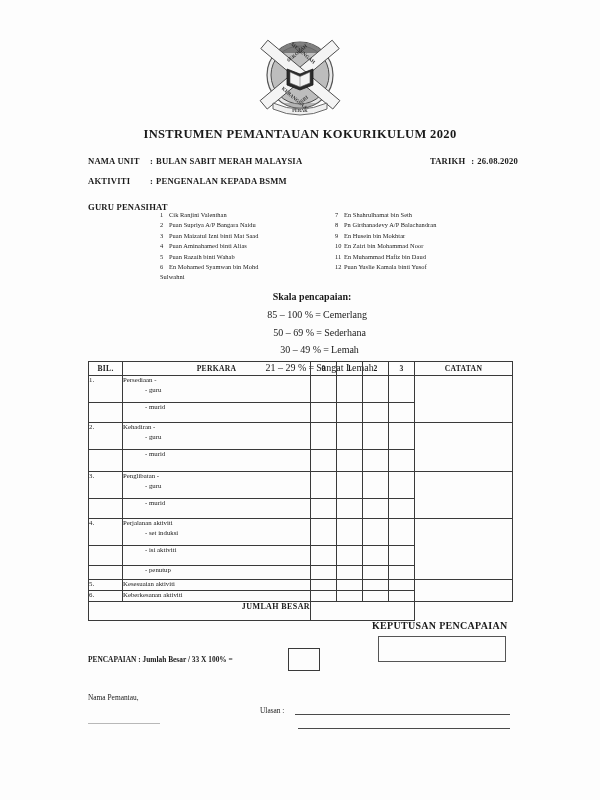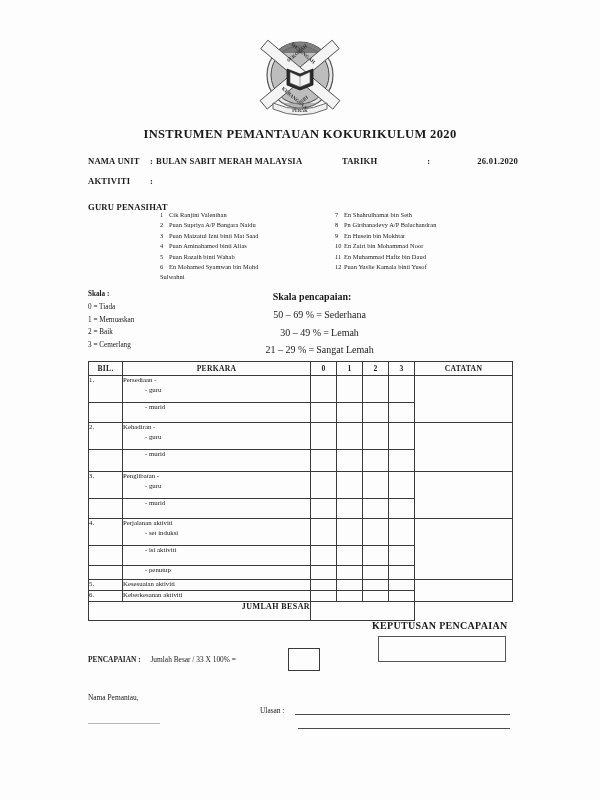--- a/index.html
+++ b/index.html
@@ -57,21 +57,21 @@
   }
   .meta-row {
     display: flex;
     align-items: flex-start;
     margin-bottom: 10px;
     white-space: nowrap;
   }
   .meta-label { width: 62px; flex: 0 0 62px; }
   .meta-sep { width: 6px; flex: 0 0 6px; }
   .meta-value { flex: 1 1 auto; }
-  .meta-right { margin-left: auto; display: flex; gap: 44px; }
+  .meta-right { margin-left: auto; display: flex; }
   .meta-right .rlabel { margin-right: 6px; }
 
   .guru-head {
     position: absolute;
     left: 88px;
     top: 202px;
     font-size: 8.6px;
     font-weight: bold;
     letter-spacing: 0.2px;
   }
@@ -169,21 +169,21 @@
 
   
   .pencapaian {
     position: absolute;
     left: 88px;
     top: 655px;
     font-size: 7.4px;
     font-weight: bold;
     white-space: nowrap;
   }
-  .pencapaian .formula { font-weight: normal; margin-left: 8px; }
+  .pencapaian .formula { font-weight: bold; }
   .pencap-box {
     position: absolute;
     left: 288px;
     top: 648px;
     width: 30px;
     height: 21px;
     border: 1px solid #3a3a3a;
   }
   .keputusan-label {
     position: absolute;
@@ -285,26 +285,27 @@
   <div class="doc-title">INSTRUMEN PEMANTAUAN KOKURIKULUM 2020</div>
 
   <div class="meta">
     <div class="meta-row">
       <span class="meta-label">NAMA UNIT</span>
       <span class="meta-sep">:</span>
       <span class="meta-value">BULAN SABIT MERAH MALAYSIA</span>
       <span class="meta-right">
         <span class="rlabel">TARIKH</span>
         <span class="meta-sep">:</span>
-        <span>26.01.2020</span>
+        <span>26.08.2020</span>
       </span>
     </div>
     <div class="meta-row">
       <span class="meta-label">AKTIVITI</span>
       <span class="meta-sep">:</span>
+      <span class="meta-value">PENGENALAN KEPADA BSMM</span>
     </div>
   </div>
 
   <div class="guru-head">GURU PENASIHAT</div>
 
   <div class="teachers">
     <div class="tcol">
       <div class="tline">
         <span class="num">1</span><span>Cik Ranjini Valenthan</span>
       </div>
@@ -342,30 +343,26 @@
       </div>
       <div class="tline">
         <span class="num">11</span><span>En Muhammad Hafiz bin Daud</span>
       </div>
       <div class="tline">
         <span class="num">12</span><span>Puan Yuslie Kamala binti Yusof</span>
       </div>
     </div>
   </div>
 
-  <div class="skala-left">
-    <div class="hd">Skala :</div>
-    <div>0 = Tiada</div>
-    <div>1 = Memuaskan</div>
-    <div>2 = Baik</div>
-    <div>3 = Cemerlang</div>
-  </div>
 
   <div class="skala-right">
     <div class="hd">Skala pencapaian:</div>
+    <div class="sr-row">
+      <span class="sr-range">85 – 100 %</span><span class="sr-eq">=</span><span class="sr-lab">Cemerlang</span>
+    </div>
     <div class="sr-row">
       <span class="sr-range">50 –  69 %</span><span class="sr-eq">=</span><span class="sr-lab">Sederhana</span>
     </div>
     <div class="sr-row">
       <span class="sr-range">30 –  49 %</span><span class="sr-eq">=</span><span class="sr-lab">Lemah</span>
     </div>
     <div class="sr-row">
       <span class="sr-range">21 –  29 %</span><span class="sr-eq">=</span><span class="sr-lab">Sangat Lemah</span>
     </div>
   </div>

